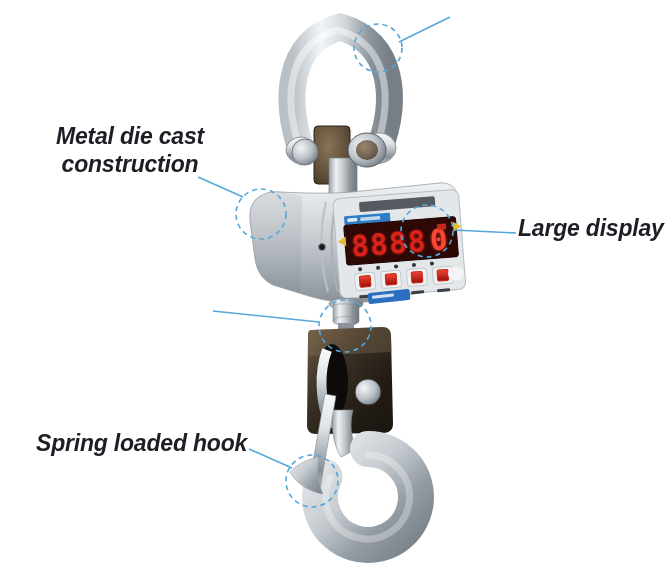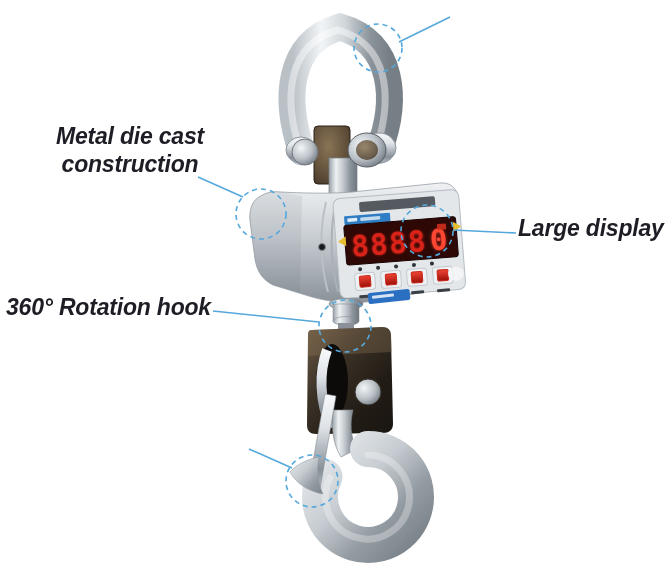--- a/index.html
+++ b/index.html
@@ -193,14 +193,14 @@
       <line x1="450" y1="17" x2="399" y2="42" stroke="#55a8dc"></line>
       <line x1="198" y1="177" x2="243" y2="197" stroke="#55a8dc"></line>
       <line x1="516" y1="233" x2="453" y2="230" stroke="#55a8dc"></line>
       <line x1="213" y1="311" x2="319" y2="322" stroke="#55a8dc"></line>
       <line x1="249" y1="449" x2="292" y2="468" stroke="#55a8dc"></line>
     </g>
   </svg>
 
   <div class="label" id="label-display">Large display</div>
   <div class="label center" id="label-diecast">Metal die cast construction</div>
-  <div class="label" id="label-rotation">360° Rotation hook</div>
+  <div class="label" id="label-spring">Spring loaded hook</div>
 </div>
 
 </body></html>

